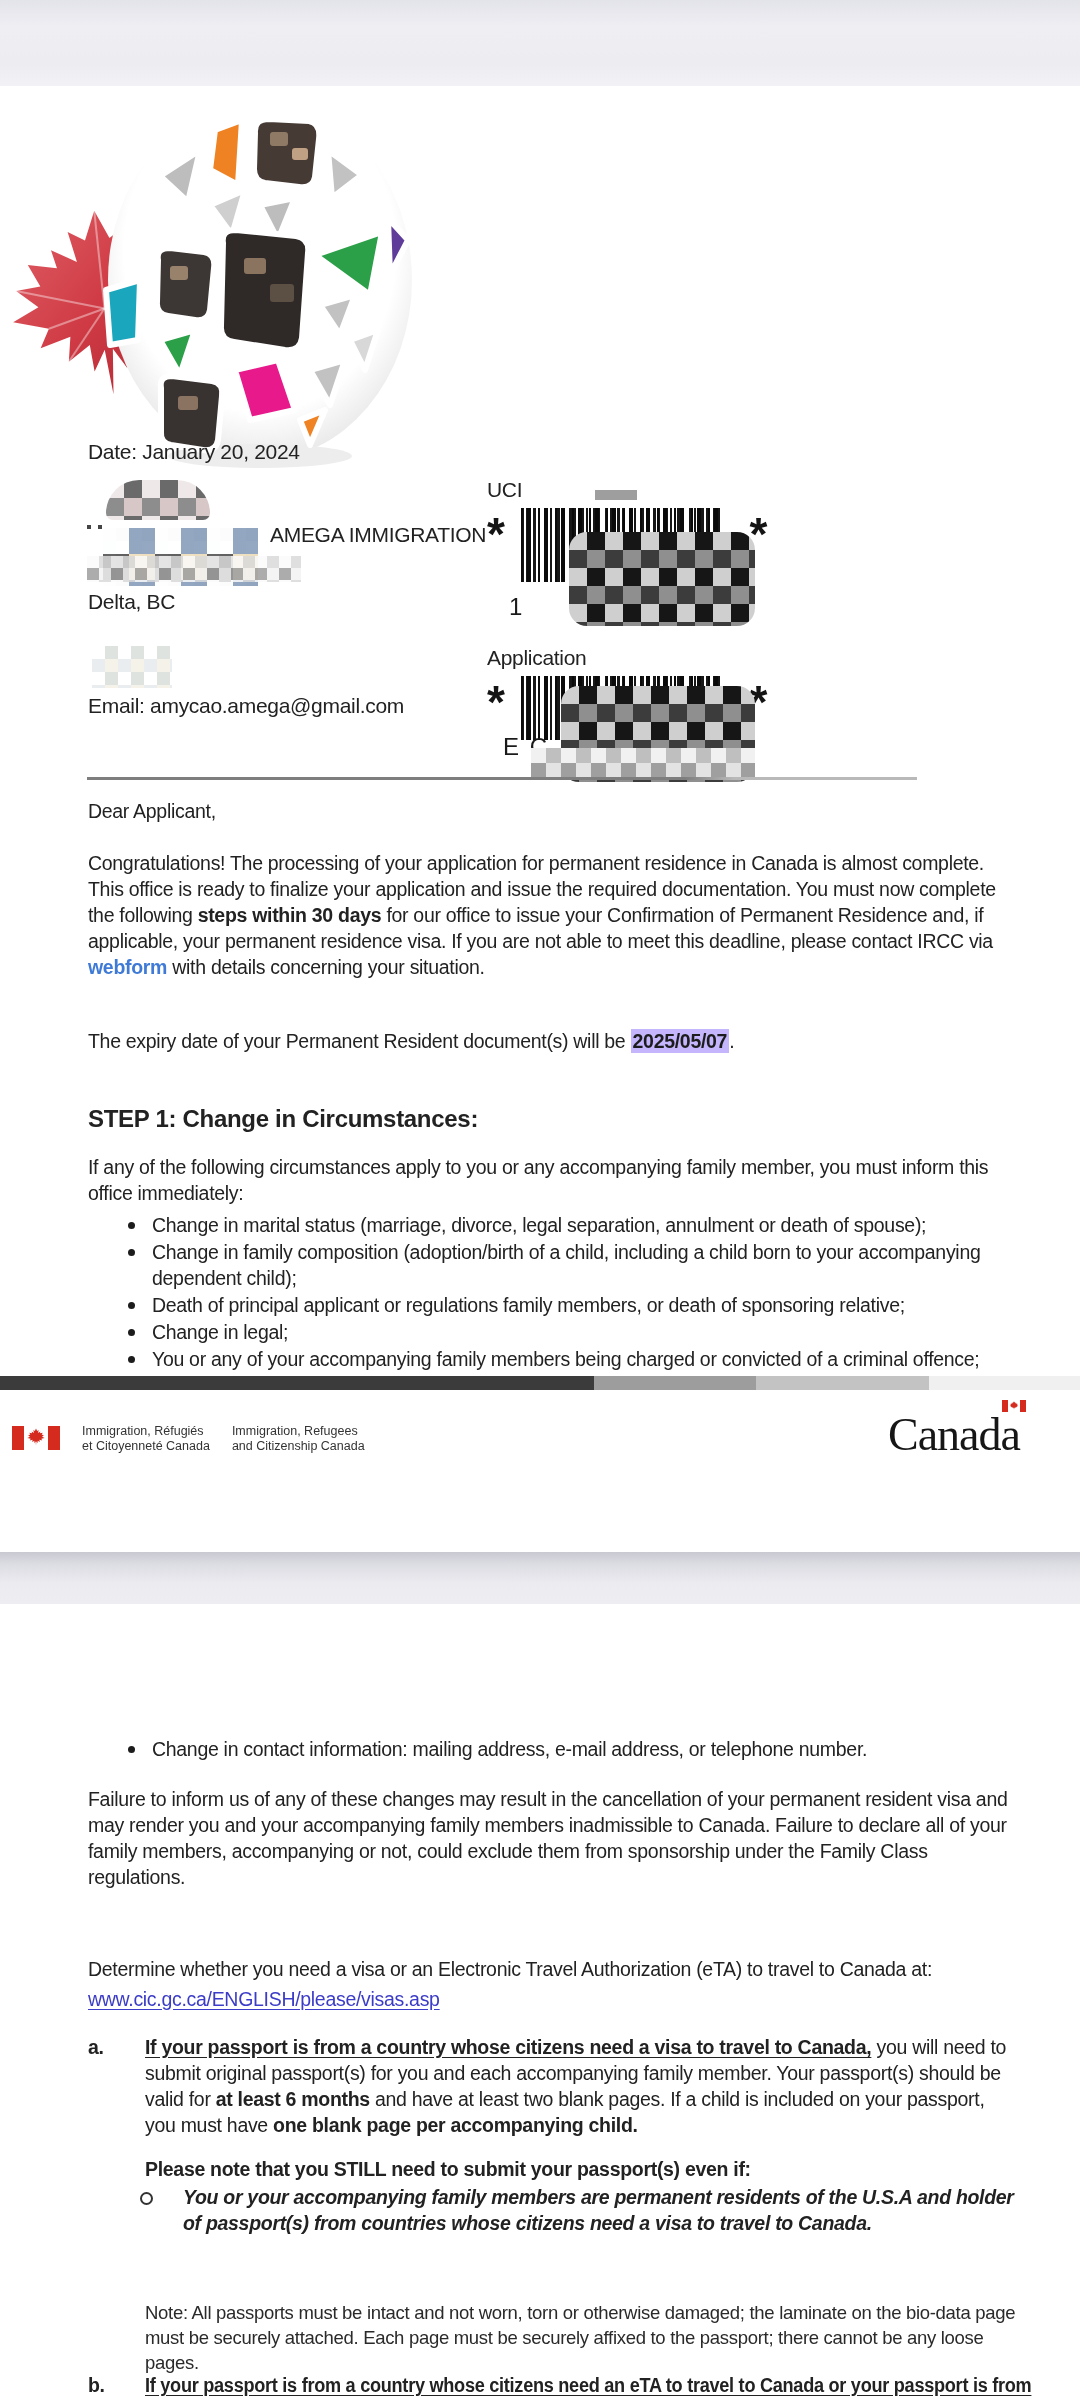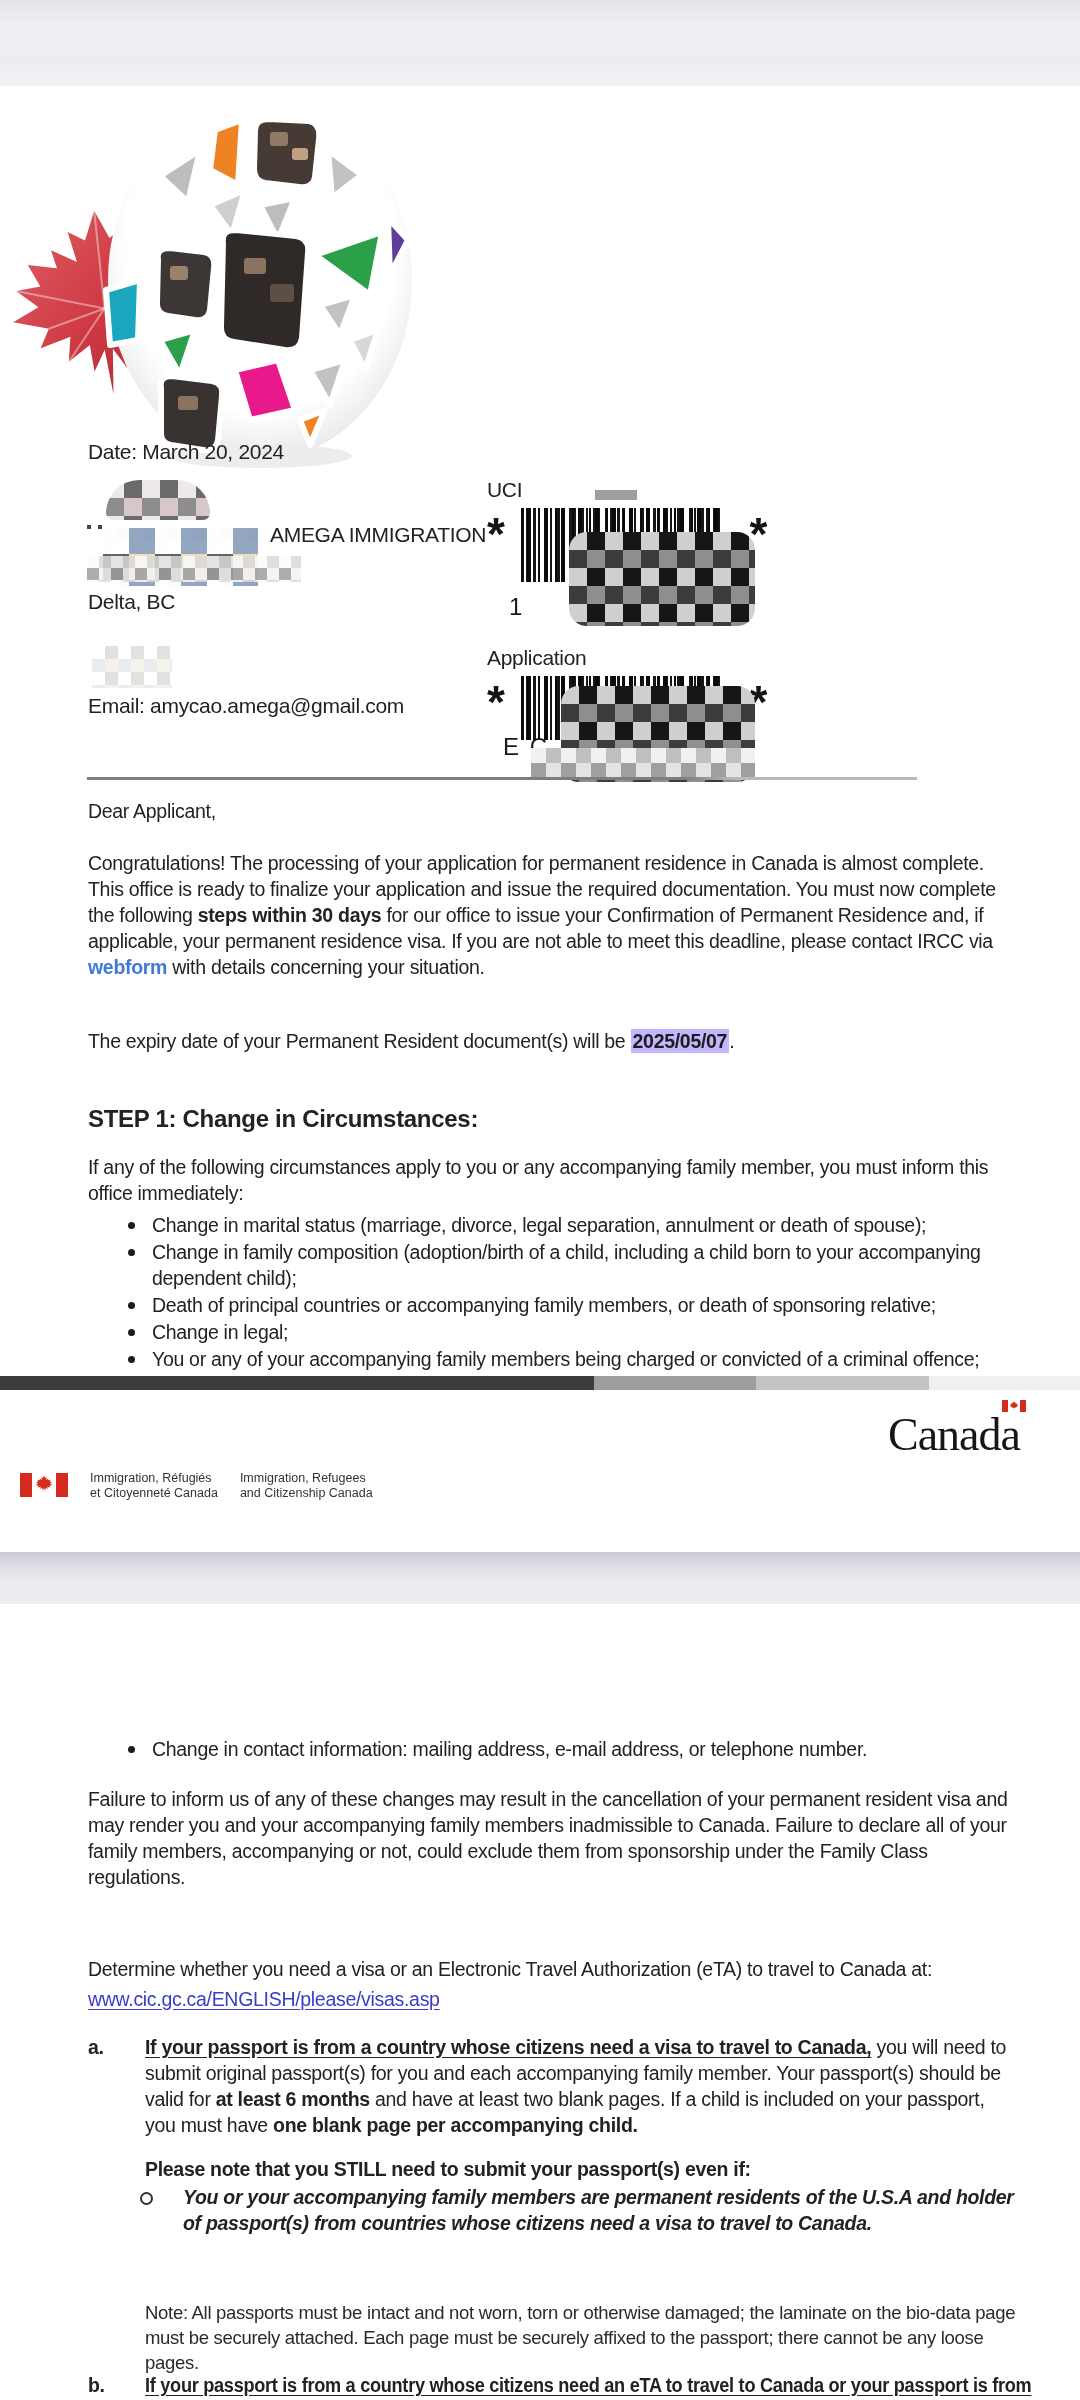--- a/index.html
+++ b/index.html
@@ -130,21 +130,21 @@
         <rect x="262" y="44" width="18" height="14" rx="3" fill="#8f7a66"></rect>
         <rect x="284" y="60" width="16" height="12" rx="3" fill="#c0a184"></rect>
         <rect x="236" y="170" width="22" height="16" rx="3" fill="#8a735f"></rect>
         <rect x="262" y="196" width="24" height="18" rx="3" fill="#5c4f44"></rect>
         <rect x="162" y="178" width="18" height="14" rx="3" fill="#99826c"></rect>
         <rect x="170" y="308" width="20" height="14" rx="3" fill="#8a7361"></rect>
       </g>
     </svg>
   </div>
 
-  <div class="abs t21" style="left:88px;top:438px;">Date: March 20, 2024</div>
+  <div class="abs t21" style="left:88px;top:438px;">Date: January 20, 2024</div>
 
   <div class="abs mosaic-arc" style="left:106px;top:480px;width:104px;height:40px;"></div>
   <div class="abs redact-dots" style="left:84px;top:522px;"></div>
   <div class="abs mosaic-b" style="left:103px;top:528px;width:155px;height:58px;"></div>
   <div class="abs t21" style="left:270px;top:521px;">AMEGA IMMIGRATION</div>
   <div class="abs mosaic-c" style="left:87px;top:556px;width:214px;height:26px;opacity:.85;"></div>
   <div class="abs t21" style="left:88px;top:588px;">Delta, BC</div>
   <div class="abs mosaic-d" style="left:92px;top:646px;width:80px;height:42px;"></div>
   <div class="abs t21" style="left:88px;top:692px;">Email: amycao.amega@gmail.com</div>
 
@@ -176,28 +176,28 @@
 
   <div class="abs" style="left:88px;top:1028px;width:912px;"><span>The expiry date of your Permanent Resident document(s) will be </span><mark class="hl">2025/05/07</mark><span>.</span></div>
 
   <div class="abs stephead" style="left:88px;top:1106px;">STEP 1: Change in Circumstances:</div>
 
   <div class="abs" style="left:88px;top:1154px;width:912px;">If any of the following circumstances apply to you or any accompanying family member, you must inform this office immediately:</div>
 
   <ul class="blist abs" style="left:88px;top:1212px;width:920px;">
     <li>Change in marital status (marriage, divorce, legal separation, annulment or death of spouse);</li>
     <li>Change in family composition (adoption/birth of a child, including a child born to your accompanying dependent child);</li>
-    <li>Death of principal countries or accompanying family members, or death of sponsoring relative;</li>
+    <li>Death of principal applicant or regulations family members, or death of sponsoring relative;</li>
     <li>Change in legal;</li>
     <li>You or any of your accompanying family members being charged or convicted of a criminal offence;</li>
   </ul>
 
   <div class="abs gradstrip"></div>
 
-  <div class="abs sig" style="left:20px;top:1424px;margin-top:47px;">
+  <div class="abs sig" style="left:12px;top:1424px;">
     <svg class="flag" width="48" height="24" viewBox="0 0 48 24">
       <rect x="0" y="0" width="12" height="24" fill="#d52b1e"></rect>
       <rect x="36" y="0" width="12" height="24" fill="#d52b1e"></rect>
       <rect x="12" y="0" width="24" height="24" fill="#ffffff"></rect>
       <g transform="translate(14.5,2) scale(0.19)">
         <path fill="#d52b1e" d="M50 2 L44 16 L36 11 L39 26 L27 19 L29 28 L15 25 L20 36 L8 37 L18 46 L5 52 L22 57 L17 66 L32 62 L30 74 L41 67 L42 80 L48 70 L50 92 L52 70 L58 80 L59 67 L70 74 L68 62 L83 66 L78 57 L95 52 L82 46 L92 37 L80 36 L85 25 L71 28 L73 19 L61 26 L64 11 L56 16 Z"></path>
       </g>
     </svg>
     <div>
       <div>Immigration, Réfugiés</div>

